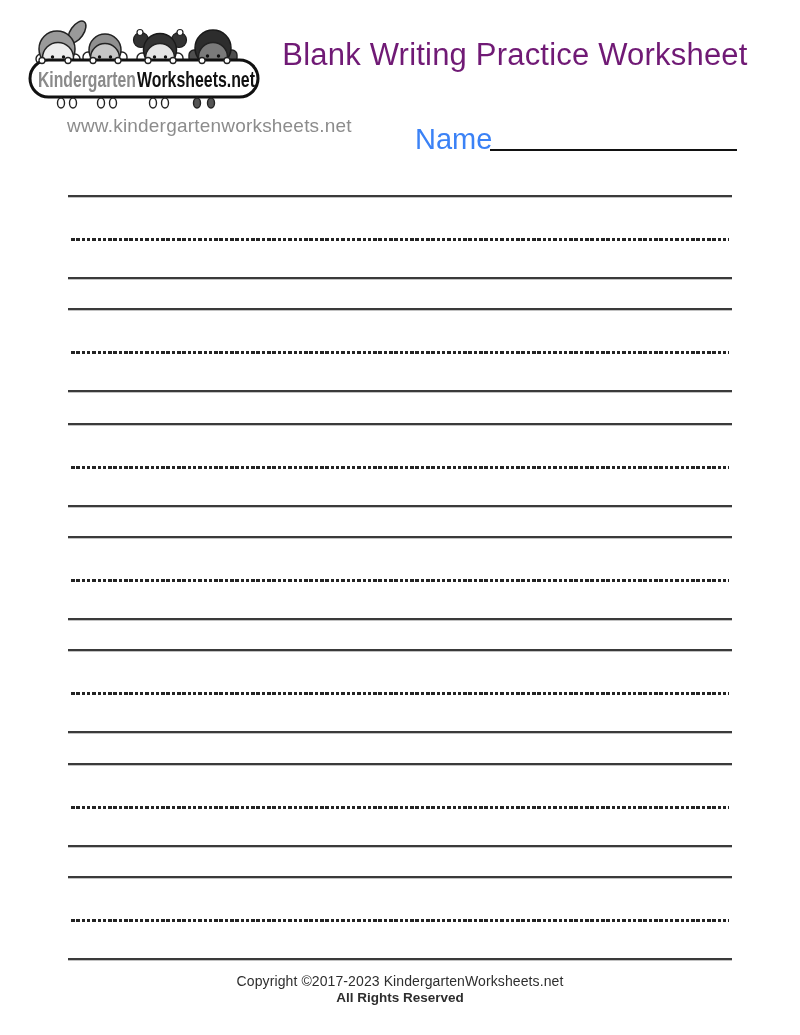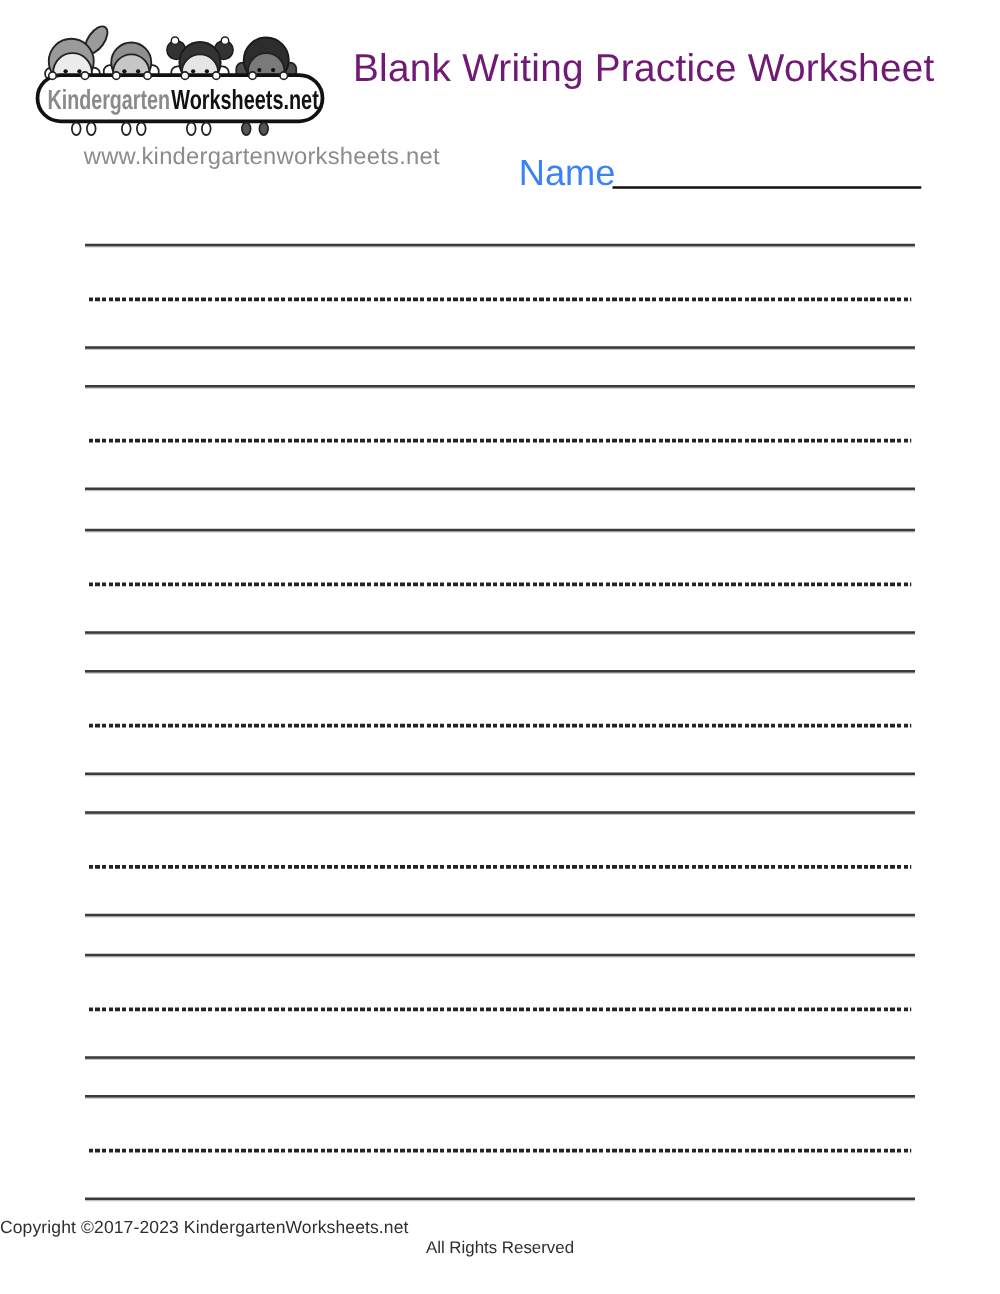--- a/index.html
+++ b/index.html
@@ -49,25 +49,25 @@
   .line-dotted {
     position: absolute; left: 3px; right: 3px; top: 43px; height: 3px;
     background: repeating-linear-gradient(90deg,
       #242424 0px, #242424 3.5px,
       transparent 3.5px, transparent 5.3px);
   }
 
   
   .copyright-line {
     position: absolute; left: 0; top: 973px; width: 800px;
-    font-size: 14px; color: #2e2e2e; letter-spacing: 0.1px;
+    text-align: center; font-size: 14px; color: #2e2e2e; letter-spacing: 0.1px;
   }
   .rights-line {
     position: absolute; left: 0; top: 990px; width: 800px;
-    text-align: center; font-size: 13.5px; color: #2e2e2e;
+    text-align: center; font-size: 13.5px; color: #2e2e2e; font-weight: bold;
   }
 </style>
 </head>
 <body>
 
 <div class="page">
 
   <div class="logo-wrap">
     <svg width="240" height="100" viewBox="0 0 240 100">
 

